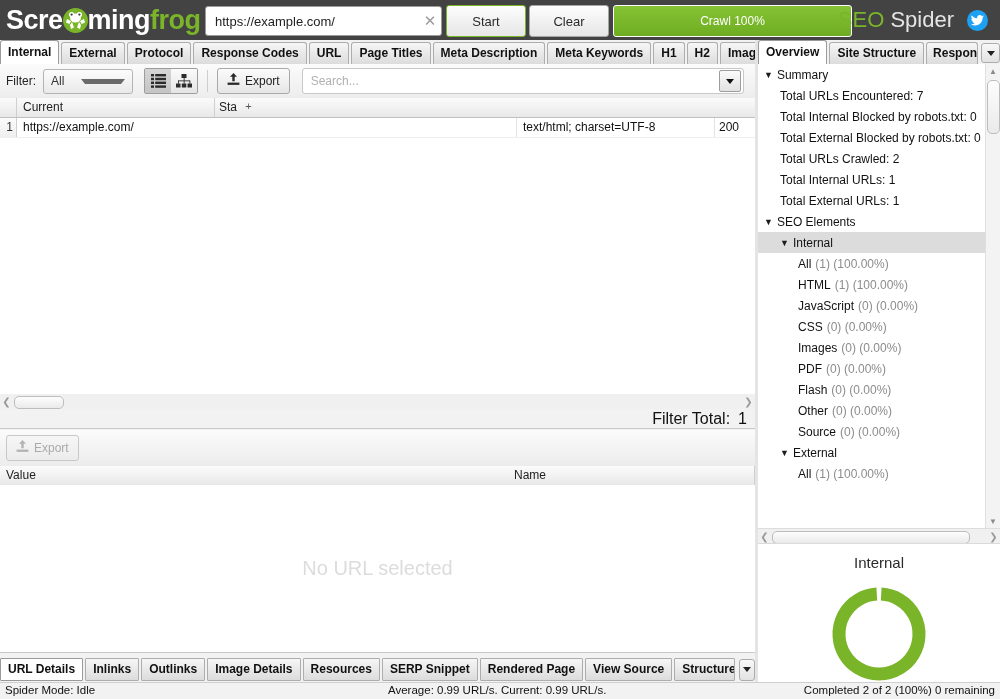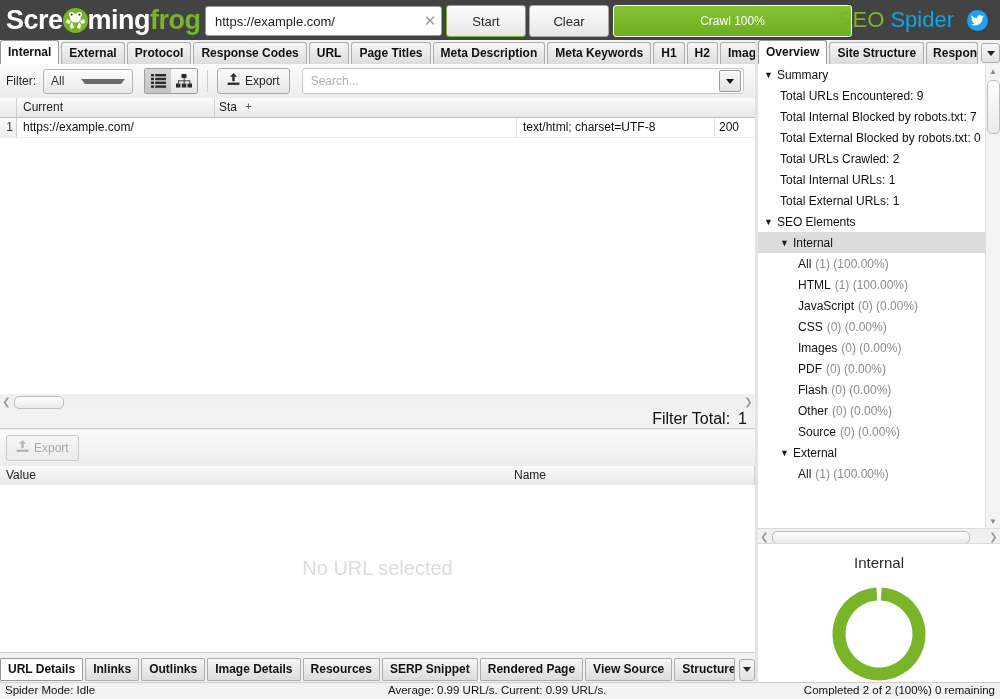--- a/index.html
+++ b/index.html
@@ -51,21 +51,21 @@
     position:absolute;left:613px;top:5px;width:237px;height:30px;
     border:1px solid #ffffff;border-radius:3px;
     background:linear-gradient(to bottom,#86c234,#6ead22);
     display:flex;align-items:center;justify-content:center;
     color:#fff;font-size:12px;
   }
   .seo-spider{
     position:absolute;right:46px;top:8px;font-size:22px;line-height:24px;
   }
   .seo-spider .g{color:#7ab529;}
-  .seo-spider .w{color:#0ea5e9;}
+  .seo-spider .w{color:#e5e5e5;}
   .twitter{
     position:absolute;right:12px;top:10px;width:21px;height:21px;
     border-radius:50%;background:#1da1f2;
   }
   .twitter svg{position:absolute;left:4px;top:5px;}
 
   
   .tabstrip{
     position:absolute;left:0;top:40px;width:755px;height:24px;
     background:#f2f2f2;display:flex;align-items:flex-end;
@@ -511,24 +511,24 @@
         <span class="caret"></span>
       </div>
     </div>
 
     <div class="tree" id="tree-host">
         <div class="tnode lvl0">
           <span class="tarrow">▼</span>
           <span class="tlabel">Summary</span>
         </div>
         <div class="tnode lvl1">
-          <span class="tlabel">Total URLs Encountered: 9</span>
+          <span class="tlabel">Total URLs Encountered: 7</span>
         </div>
         <div class="tnode lvl1">
-          <span class="tlabel">Total Internal Blocked by robots.txt: 7</span>
+          <span class="tlabel">Total Internal Blocked by robots.txt: 0</span>
         </div>
         <div class="tnode lvl1">
           <span class="tlabel">Total External Blocked by robots.txt: 0</span>
         </div>
         <div class="tnode lvl1">
           <span class="tlabel">Total URLs Crawled: 2</span>
         </div>
         <div class="tnode lvl1">
           <span class="tlabel">Total Internal URLs: 1</span>
         </div>

